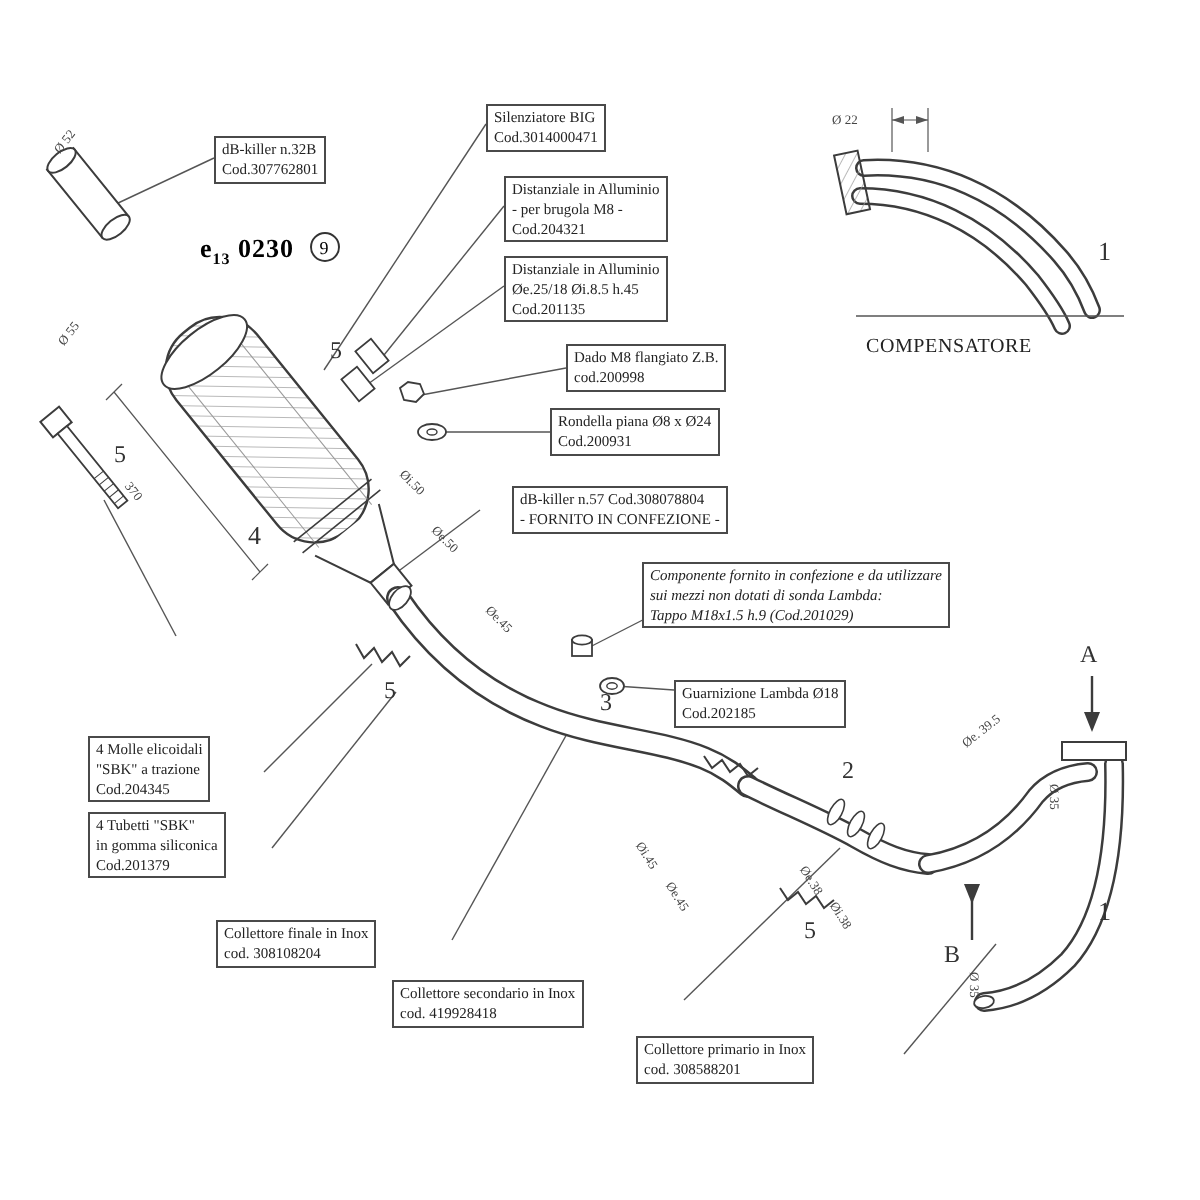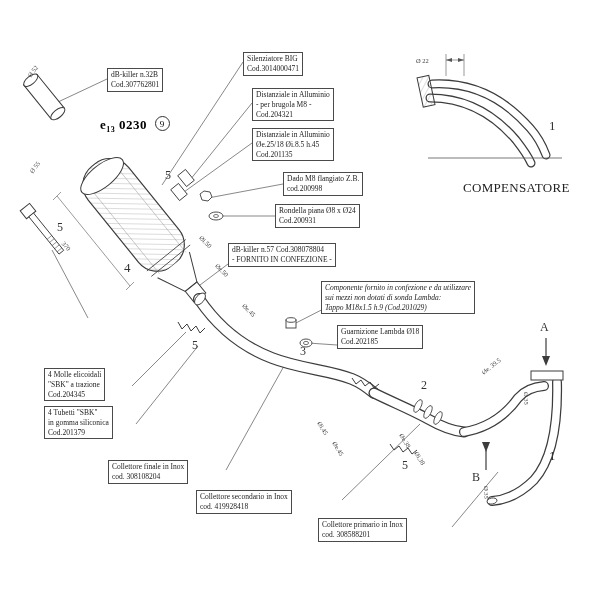--- a/index.html
+++ b/index.html
@@ -26,22 +26,22 @@
     position:absolute;left:84px;top:116px;z-index:2;font-size:13px;
     font-weight:bold;color:#000000;letter-spacing:0.5px;margin-left:16px;
   }
   .homologation sub{font-size:8px;}
   .homologation .circle{
     display:inline-flex;align-items:center;justify-content:center;
     width:13px;height:13px;border:1px solid #333;border-radius:50%;
     font-size:9px;font-weight:normal;margin-left:4px;vertical-align:2px;
   }
   .compensator-label{
-    position:absolute;left:433px;top:180px;z-index:2;font-size:13px;
-    color:#222;letter-spacing:0.3px;margin-left:30px;
+    position:absolute;left:433px;top:168px;z-index:2;font-size:10px;
+    color:#222;letter-spacing:0.3px;
   }
 </style>
 </head>
 <body>
 
 <div class="stage">
 
   <svg width="600" height="600" viewBox="0 0 600 600">
     <defs>
       <pattern id="hatch" width="5" height="5" patternUnits="userSpaceOnUse" patternTransform="rotate(40)">
@@ -185,26 +185,26 @@
   <div class="callout" style="left:252px;top:88px">Distanziale in Alluminio
 - per brugola M8 -
 Cod.204321</div>
   <div class="callout" style="left:252px;top:128px">Distanziale in Alluminio
 Øe.25/18 Øi.8.5 h.45
 Cod.201135</div>
   <div class="callout" style="left:283px;top:172px">Dado M8 flangiato Z.B.
 cod.200998</div>
   <div class="callout" style="left:275px;top:204px">Rondella piana Ø8 x Ø24
 Cod.200931</div>
-  <div class="callout" style="left:228px;top:243px">dB-killer n.57 Cod.308078804
+  <div class="callout" style="left:256px;top:243px">dB-killer n.57 Cod.308078804
 - FORNITO IN CONFEZIONE -</div>
   <div class="callout italic" style="left:321px;top:281px">Componente fornito in confezione e da utilizzare
 sui mezzi non dotati di sonda Lambda:
 Tappo M18x1.5 h.9  (Cod.201029)</div>
-  <div class="callout" style="left:337px;top:325px">Guarnizione Lambda Ø18
+  <div class="callout" style="left:337px;top:340px">Guarnizione Lambda Ø18
 Cod.202185</div>
   <div class="callout" style="left:44px;top:368px">4 Molle elicoidali
 "SBK" a trazione
 Cod.204345</div>
   <div class="callout" style="left:44px;top:406px">4 Tubetti "SBK"
 in gomma siliconica
 Cod.201379</div>
   <div class="callout" style="left:108px;top:460px">Collettore finale in Inox
 cod. 308108204</div>
   <div class="callout" style="left:196px;top:490px">Collettore secondario in Inox

